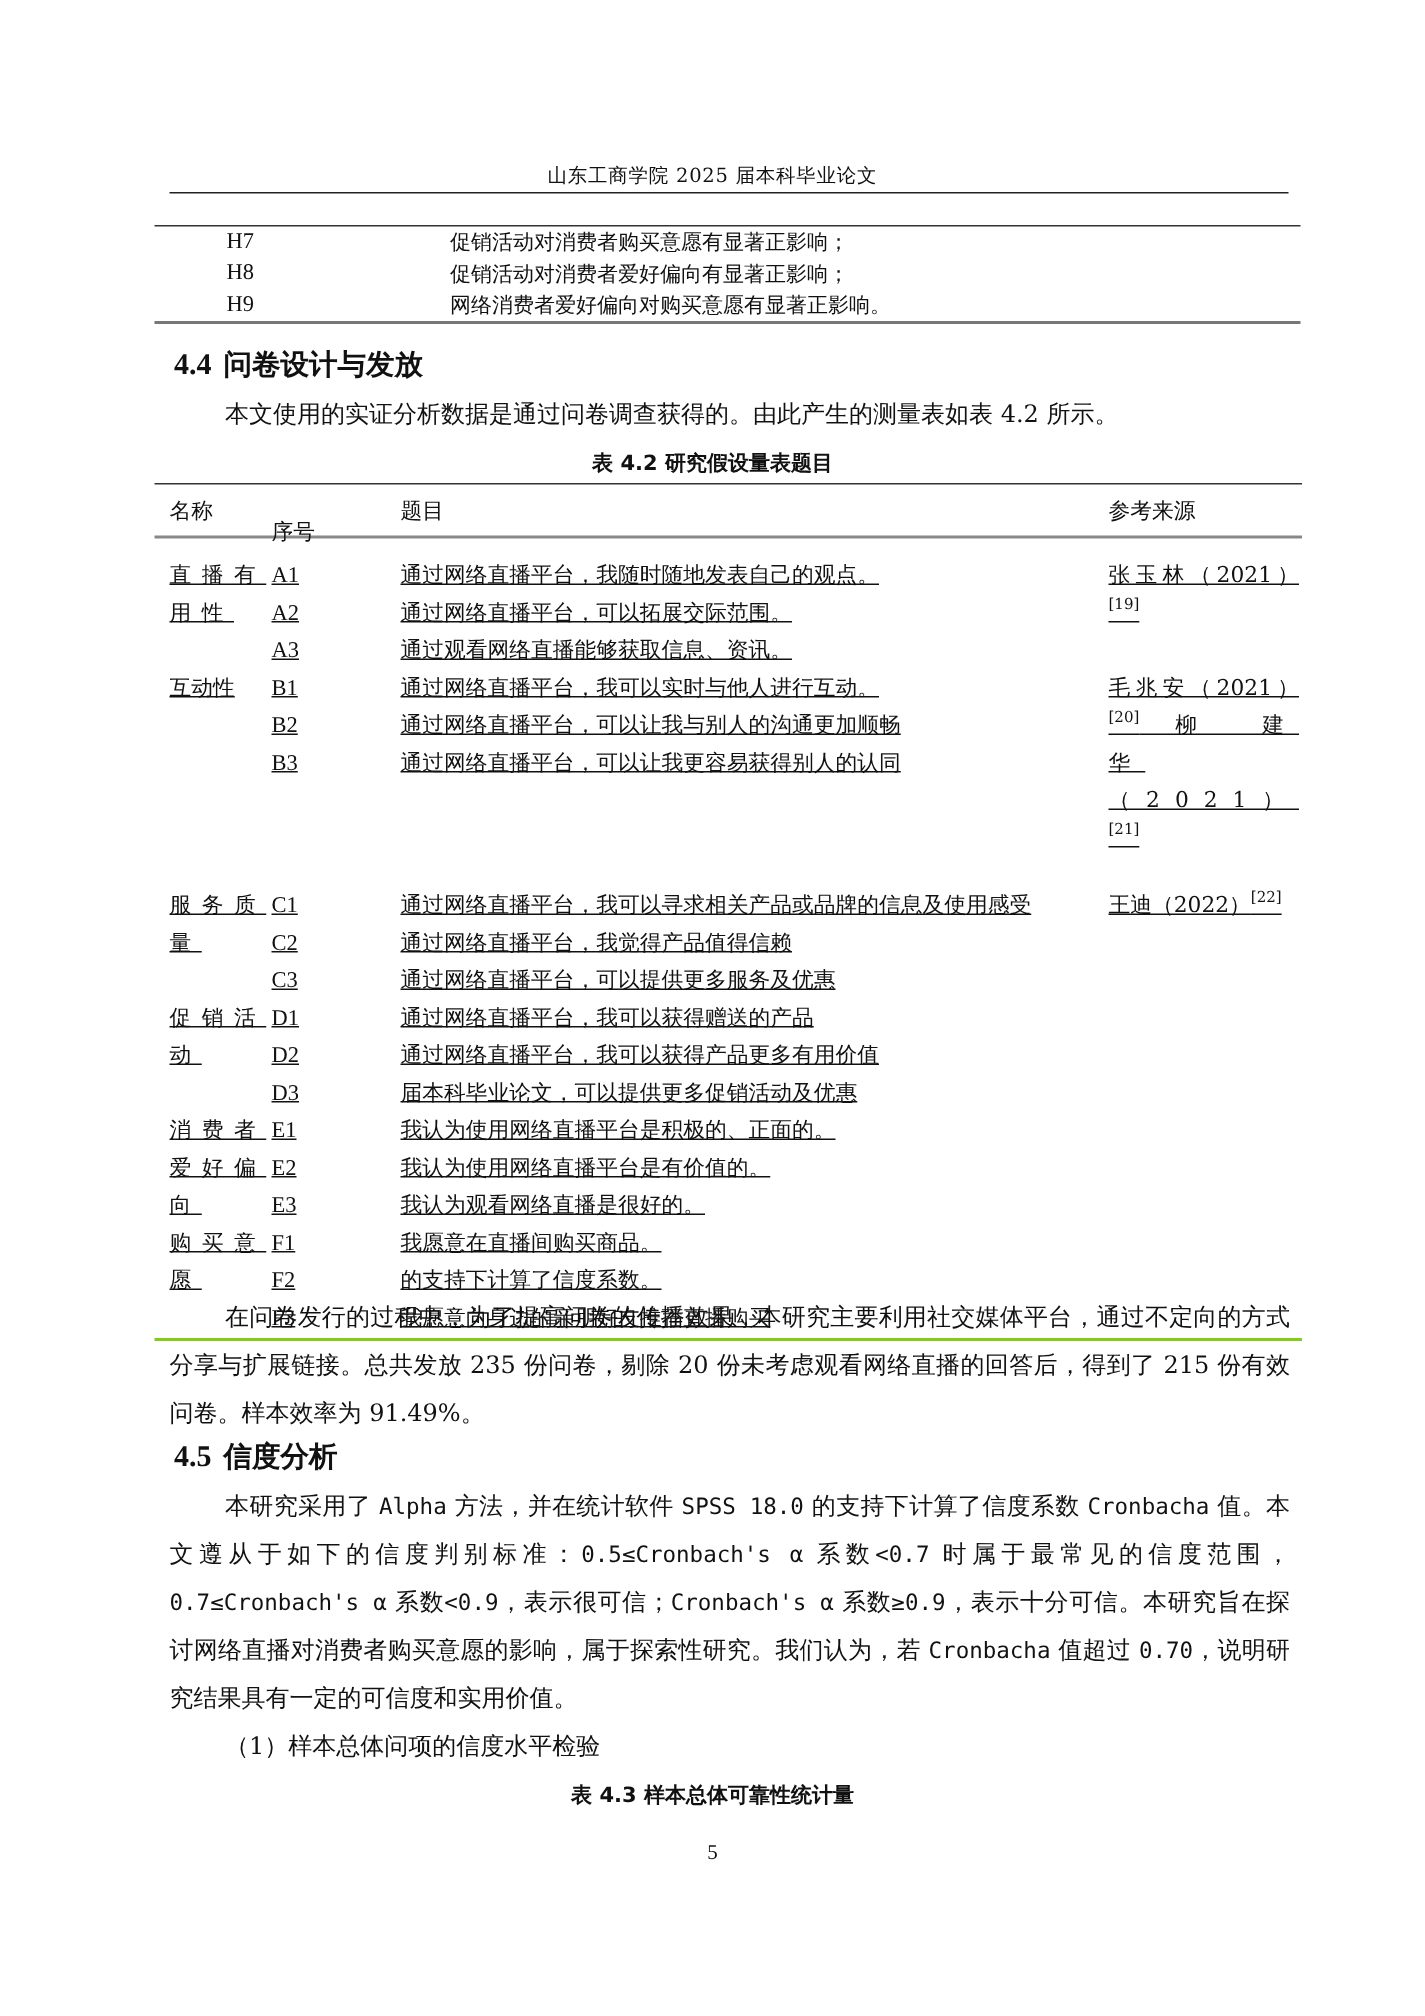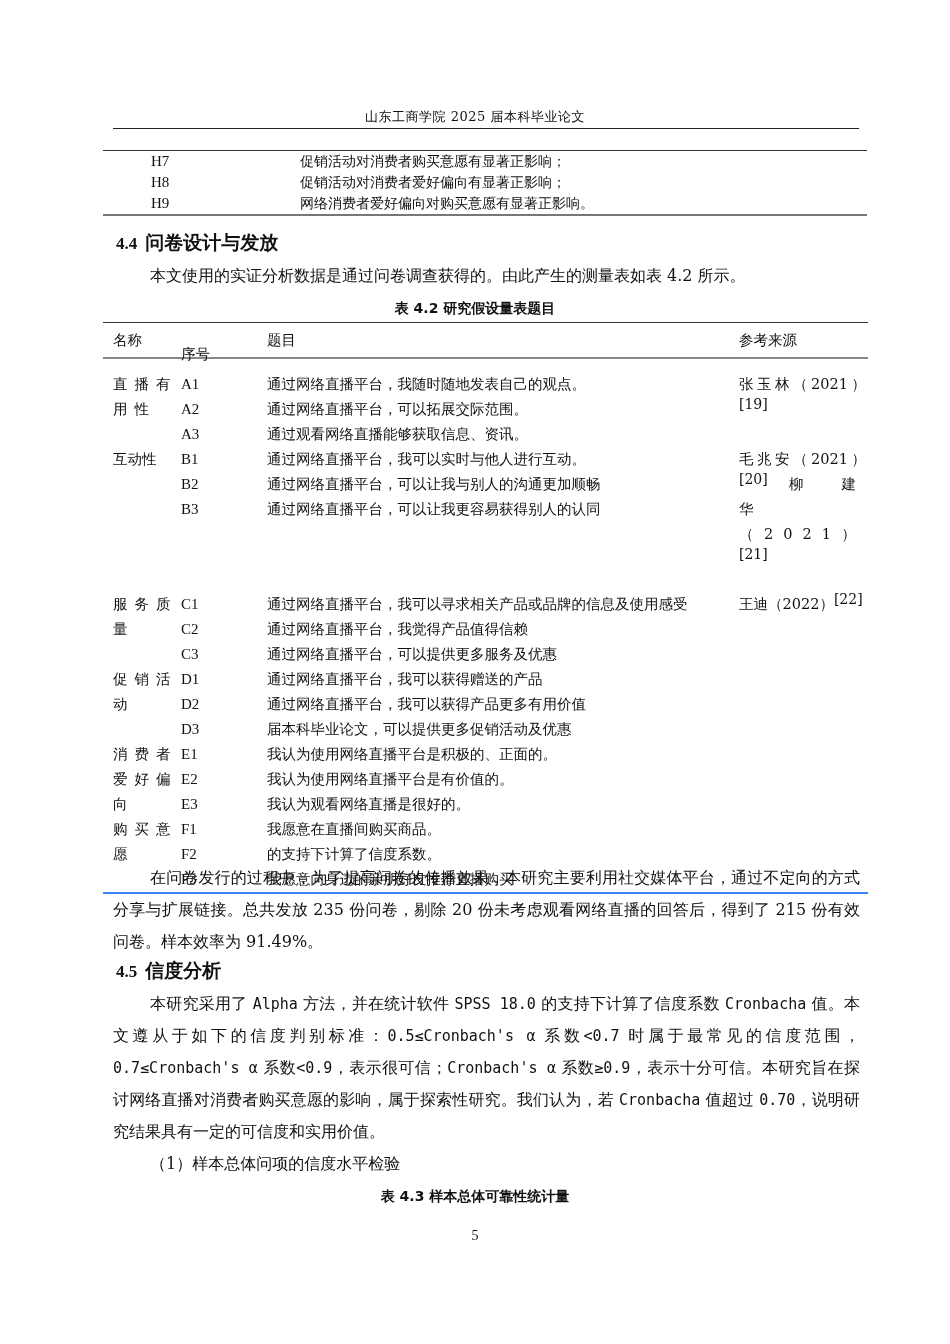--- a/index.html
+++ b/index.html
@@ -25,21 +25,21 @@
     border-top: 1.2px solid #333; border-bottom: 2px solid #777;
   }
   .hyp-row { display: flex; height: 21px; align-items: center; font-size: 14px; }
   .hyp-id { width: 197px; padding-left: 48px; box-sizing: border-box; font-family: "Liberation Serif", serif; font-size: 15px; }
   .hyp-text { flex: 1; }
 
   .section-heading {
     position: absolute; left: 116px; font-size: 19px; font-weight: bold;
     font-family: "DejaVu Sans", "Liberation Sans", sans-serif;
   }
-  .section-heading .num { font-family: "Liberation Serif", serif; font-weight: bold; margin-right: 8px; font-size: 17px; }
+  .section-heading .num { font-family: "Liberation Serif", serif; font-weight: bold; margin-right: 8px; font-size: 20px; }
 
   .para {
     position: absolute; left: 113px; width: 747px;
     font-size: 16px; line-height: 32px; text-align: justify;
   }
   .indent { text-indent: 37px; }
   .mono-mix .m { font-family: "DejaVu Sans Mono", "Liberation Mono", monospace; font-size: 15px; }
 
   .table-caption {
     position: absolute; left: 0; width: 950px; text-align: center;
@@ -51,32 +51,32 @@
   .main-table {
     position: absolute; left: 103px; width: 765px; top: 322px;
     border-top: 1.2px solid #333;
   }
   .thead-row { display: flex; height: 34px; align-items: center; font-size: 14.5px; border-bottom: 2px solid #888; }
   .col-name { width: 78px; padding-left: 10px; box-sizing: border-box; }
   .col-id { width: 86px; font-family: "Liberation Serif", serif; font-size: 15px; margin-top: 28px; }
   .col-q { width: 472px; }
   .col-src { flex: 1; }
 
-  .tbody { padding-top: 2px; border-bottom: 2px solid #3b82f6; }
+  .tbody { padding-top: 2px; border-bottom: 2px solid #84cc16; text-decoration: underline; }
   .group { display: flex; font-size: 14.5px; }
   .group .g-name {
     width: 78px; padding-left: 10px; box-sizing: border-box;
     letter-spacing: 7px; line-height: 25px; word-break: break-all;
   }
   .group .g-items { width: 558px; }
   .group .g-src { flex: 1; line-height: 25px; padding-right: 2px; text-align: justify; }
   .item { display: flex; line-height: 25px; }
   .item .i-id { width: 86px; font-family: "Liberation Serif", serif; font-size: 15px; }
   .item .i-q { width: 472px; }
-  sup { font-size: 14px; vertical-align: top; line-height: 14px; }
+  sup { font-size: 10px; vertical-align: top; line-height: 14px; }
   .spacer { height: 20px; }
 
   .page-number {
     position: absolute; left: 0; width: 950px; top: 1228px; text-align: center;
     font-family: "Liberation Serif", serif; font-size: 14px;
   }
 </style>
 </head>
 <body>
 

